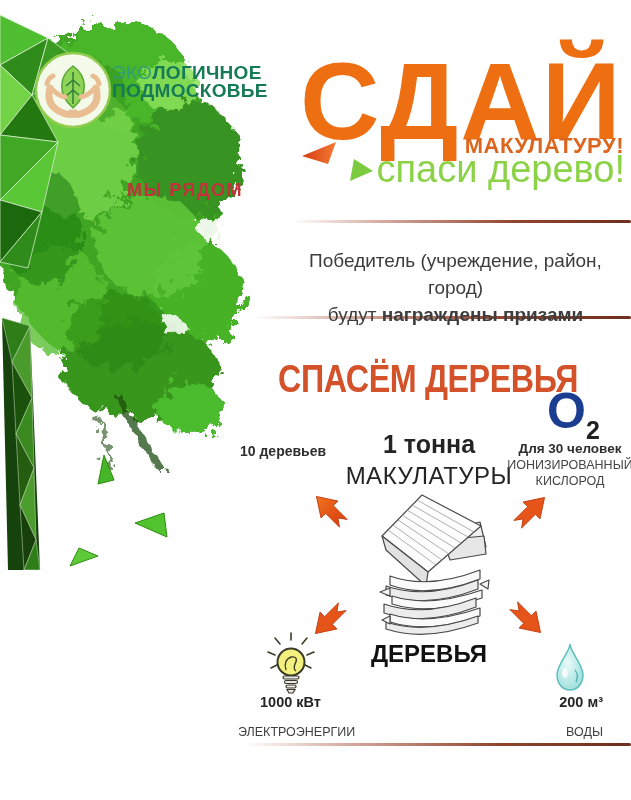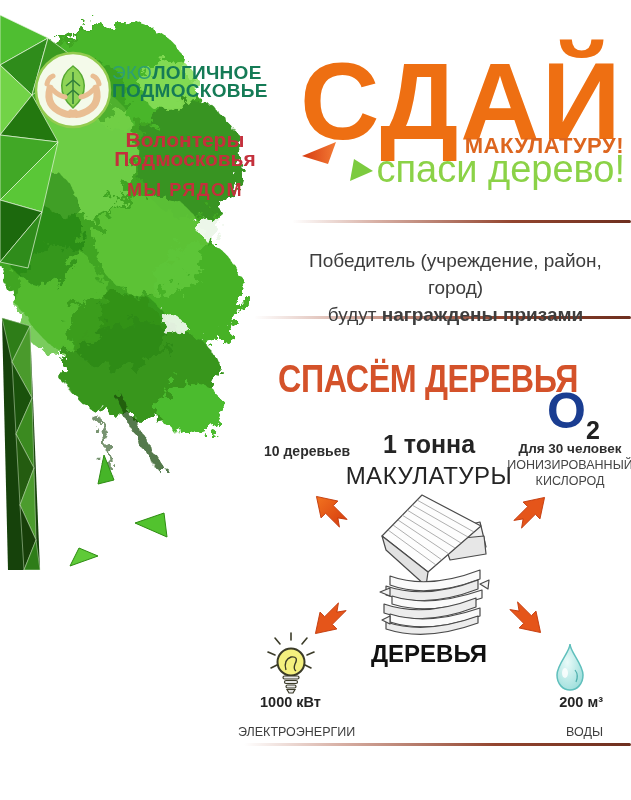--- a/index.html
+++ b/index.html
@@ -41,21 +41,21 @@
   .prize .bold{font-weight:bold;}
 
   
   .info-heading{left:278px;top:358px;font-size:38px;font-weight:800;color:#D4522A;
                 letter-spacing:-0.5px;transform:scaleX(.85);transform-origin:left top;white-space:nowrap;}
   .ton{left:339px;top:430px;width:180px;text-align:center;color:#242424;}
   .ton .l1{font-size:25px;font-weight:bold;}
   .ton .l2{font-size:24px;letter-spacing:.5px;margin-top:3px;}
   .economit{left:344px;top:640px;width:170px;text-align:center;color:#111;
             font-size:24px;font-weight:bold;}
-  .trees-label{left:264px;top:443px;font-size:14px;font-weight:bold;color:#2E2E2E;}
+  .trees-label{left:240px;top:443px;font-size:14px;font-weight:bold;color:#2E2E2E;}
   .o2{left:547px;top:386px;color:#1A3D91;font-size:50px;font-weight:bold;line-height:1;}
   .o2 sub{color:#222;font-size:25px;}
   .oxy-text{left:500px;top:441px;width:140px;text-align:center;color:#2E2E2E;}
   .oxy-text .b{font-size:13.5px;font-weight:bold;}
   .oxy-text .s{font-size:12.5px;color:#454545;line-height:14px;margin-top:2px;}
   .elec{left:238px;top:694px;width:105px;text-align:center;}
   .watr{left:523px;top:694px;width:80px;text-align:right;}
   .val{font-size:14.5px;font-weight:bold;color:#242424;}
   .lbl{font-size:12.5px;color:#3E3E3E;margin-top:15px;}
   .paper-svg{left:368px;top:492px;width:125px;height:150px;}
@@ -148,24 +148,20 @@
       <path d="M14,34 Q15,28 20,26" stroke-width="5"></path>
       <path d="M66,34 Q65,28 60,26" stroke-width="5"></path>
     </g>
   </svg>
 
   <div class="abs org-title">
     <div><span class="eco">ЭКО</span><span class="bold">ЛОГИЧНОЕ</span></div>
     <div class="bold">ПОДМОСКОВЬЕ</div>
   </div>
 
-  <div class="abs volunteers">
-    <div>Волонтеры</div>
-    <div>Подмосковья</div>
-  </div>
   <div class="abs tagline">МЫ РЯДОМ</div>
 
   <div class="abs slogan-title">СДАЙ</div>
   <svg class="abs tri-red" viewBox="0 0 36 22">
     <defs>
         <linearGradient id="rg" x1="0" y1="0" x2="1" y2="0">
       <stop offset="0" stop-color="#D63A10"></stop>
           <stop offset="1" stop-color="#F37B35"></stop>
         </linearGradient>
       </defs>

